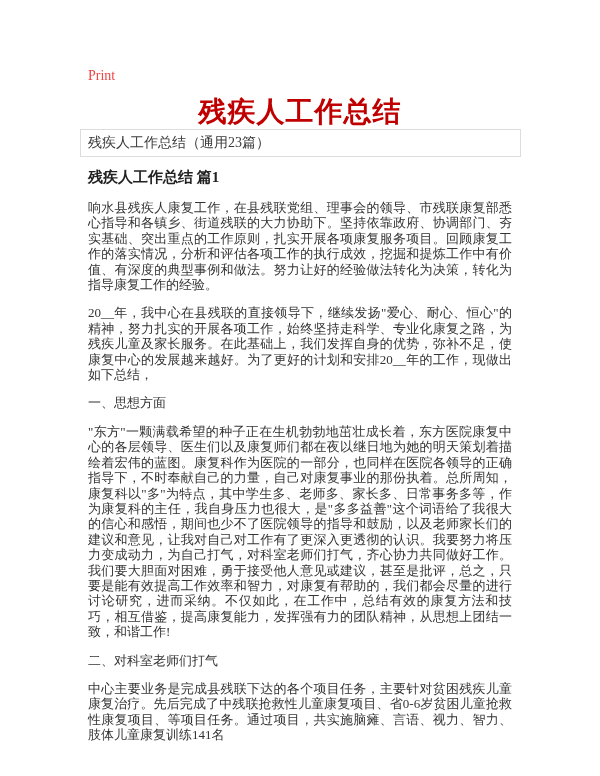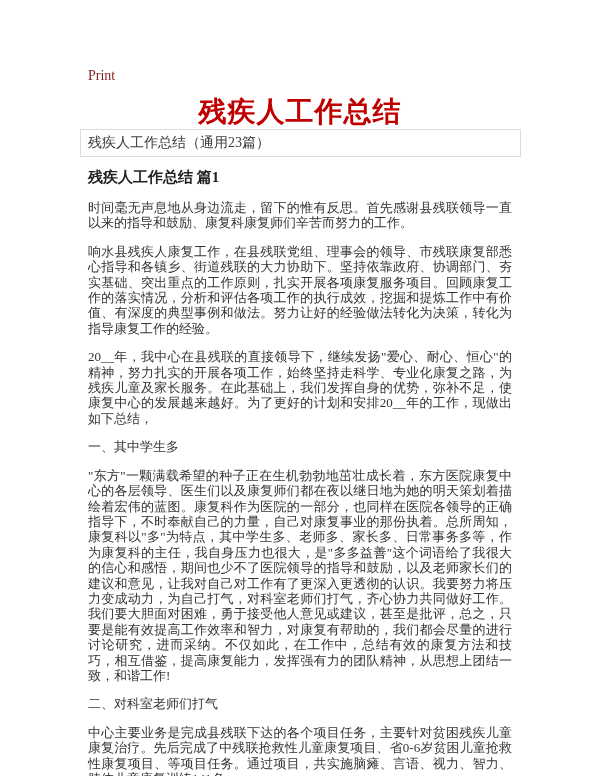--- a/index.html
+++ b/index.html
@@ -12,21 +12,21 @@
     color: #2e2e2e;
   }
   .page {
     box-sizing: content-box;
     padding: 66px 88px 0 88px;
     width: 424px;
   }
   .print-label {
     font-size: 14px;
     line-height: 17px;
-    color: #7f1d1d;
+    color: #ef4444;
     cursor: pointer;
     display: inline-block;
   }
   .doc-title {
     margin: 15px 0 0 0;
     font-size: 28px;
     line-height: 26px;
     font-weight: bold;
     text-align: center;
     letter-spacing: 1px;
@@ -66,22 +66,21 @@
 
   <h1 class="doc-title" style="color: rgb(192, 0, 0);">残疾人工作总结</h1>
 
   <div class="subtitle-box" style="border-color: rgb(220, 220, 220);">
     <span>残疾人工作总结（通用23篇）</span>
   </div>
 
   <h2 class="article-heading">残疾人工作总结 篇1</h2>
 
   <div class="content">
-    <p>时间毫无声息地从身边流走，留下的惟有反思。首先感谢县残联领导一直以来的指导和鼓励、康复科康复师们辛苦而努力的工作。</p>
     <p>响水县残疾人康复工作，在县残联党组、理事会的领导、市残联康复部悉心指导和各镇乡、街道残联的大力协助下。坚持依靠政府、协调部门、夯实基础、突出重点的工作原则，扎实开展各项康复服务项目。回顾康复工作的落实情况，分析和评估各项工作的执行成效，挖掘和提炼工作中有价值、有深度的典型事例和做法。努力让好的经验做法转化为决策，转化为指导康复工作的经验。</p>
     <p>20__年，我中心在县残联的直接领导下，继续发扬"爱心、耐心、恒心"的精神，努力扎实的开展各项工作，始终坚持走科学、专业化康复之路，为残疾儿童及家长服务。在此基础上，我们发挥自身的优势，弥补不足，使康复中心的发展越来越好。为了更好的计划和安排20__年的工作，现做出如下总结，</p>
-    <p class="sub-heading">一、其中学生多</p>
+    <p class="sub-heading">一、思想方面</p>
     <p>"东方"一颗满载希望的种子正在生机勃勃地茁壮成长着，东方医院康复中心的各层领导、医生们以及康复师们都在夜以继日地为她的明天策划着描绘着宏伟的蓝图。康复科作为医院的一部分，也同样在医院各领导的正确指导下，不时奉献自己的力量，自己对康复事业的那份执着。总所周知，康复科以"多"为特点，其中学生多、老师多、家长多、日常事务多等，作为康复科的主任，我自身压力也很大，是"多多益善"这个词语给了我很大的信心和感悟，期间也少不了医院领导的指导和鼓励，以及老师家长们的建议和意见，让我对自己对工作有了更深入更透彻的认识。我要努力将压力变成动力，为自己打气，对科室老师们打气，齐心协力共同做好工作。我们要大胆面对困难，勇于接受他人意见或建议，甚至是批评，总之，只要是能有效提高工作效率和智力，对康复有帮助的，我们都会尽量的进行讨论研究，进而采纳。不仅如此，在工作中，总结有效的康复方法和技巧，相互借鉴，提高康复能力，发挥强有力的团队精神，从思想上团结一致，和谐工作!</p>
     <p class="sub-heading">二、对科室老师们打气</p>
     <p>中心主要业务是完成县残联下达的各个项目任务，主要针对贫困残疾儿童康复治疗。先后完成了中残联抢救性儿童康复项目、省0-6岁贫困儿童抢救性康复项目、等项目任务。通过项目，共实施脑瘫、言语、视力、智力、肢体儿童康复训练141名</p>
   </div>
 
 </div>
 
 </body></html>

